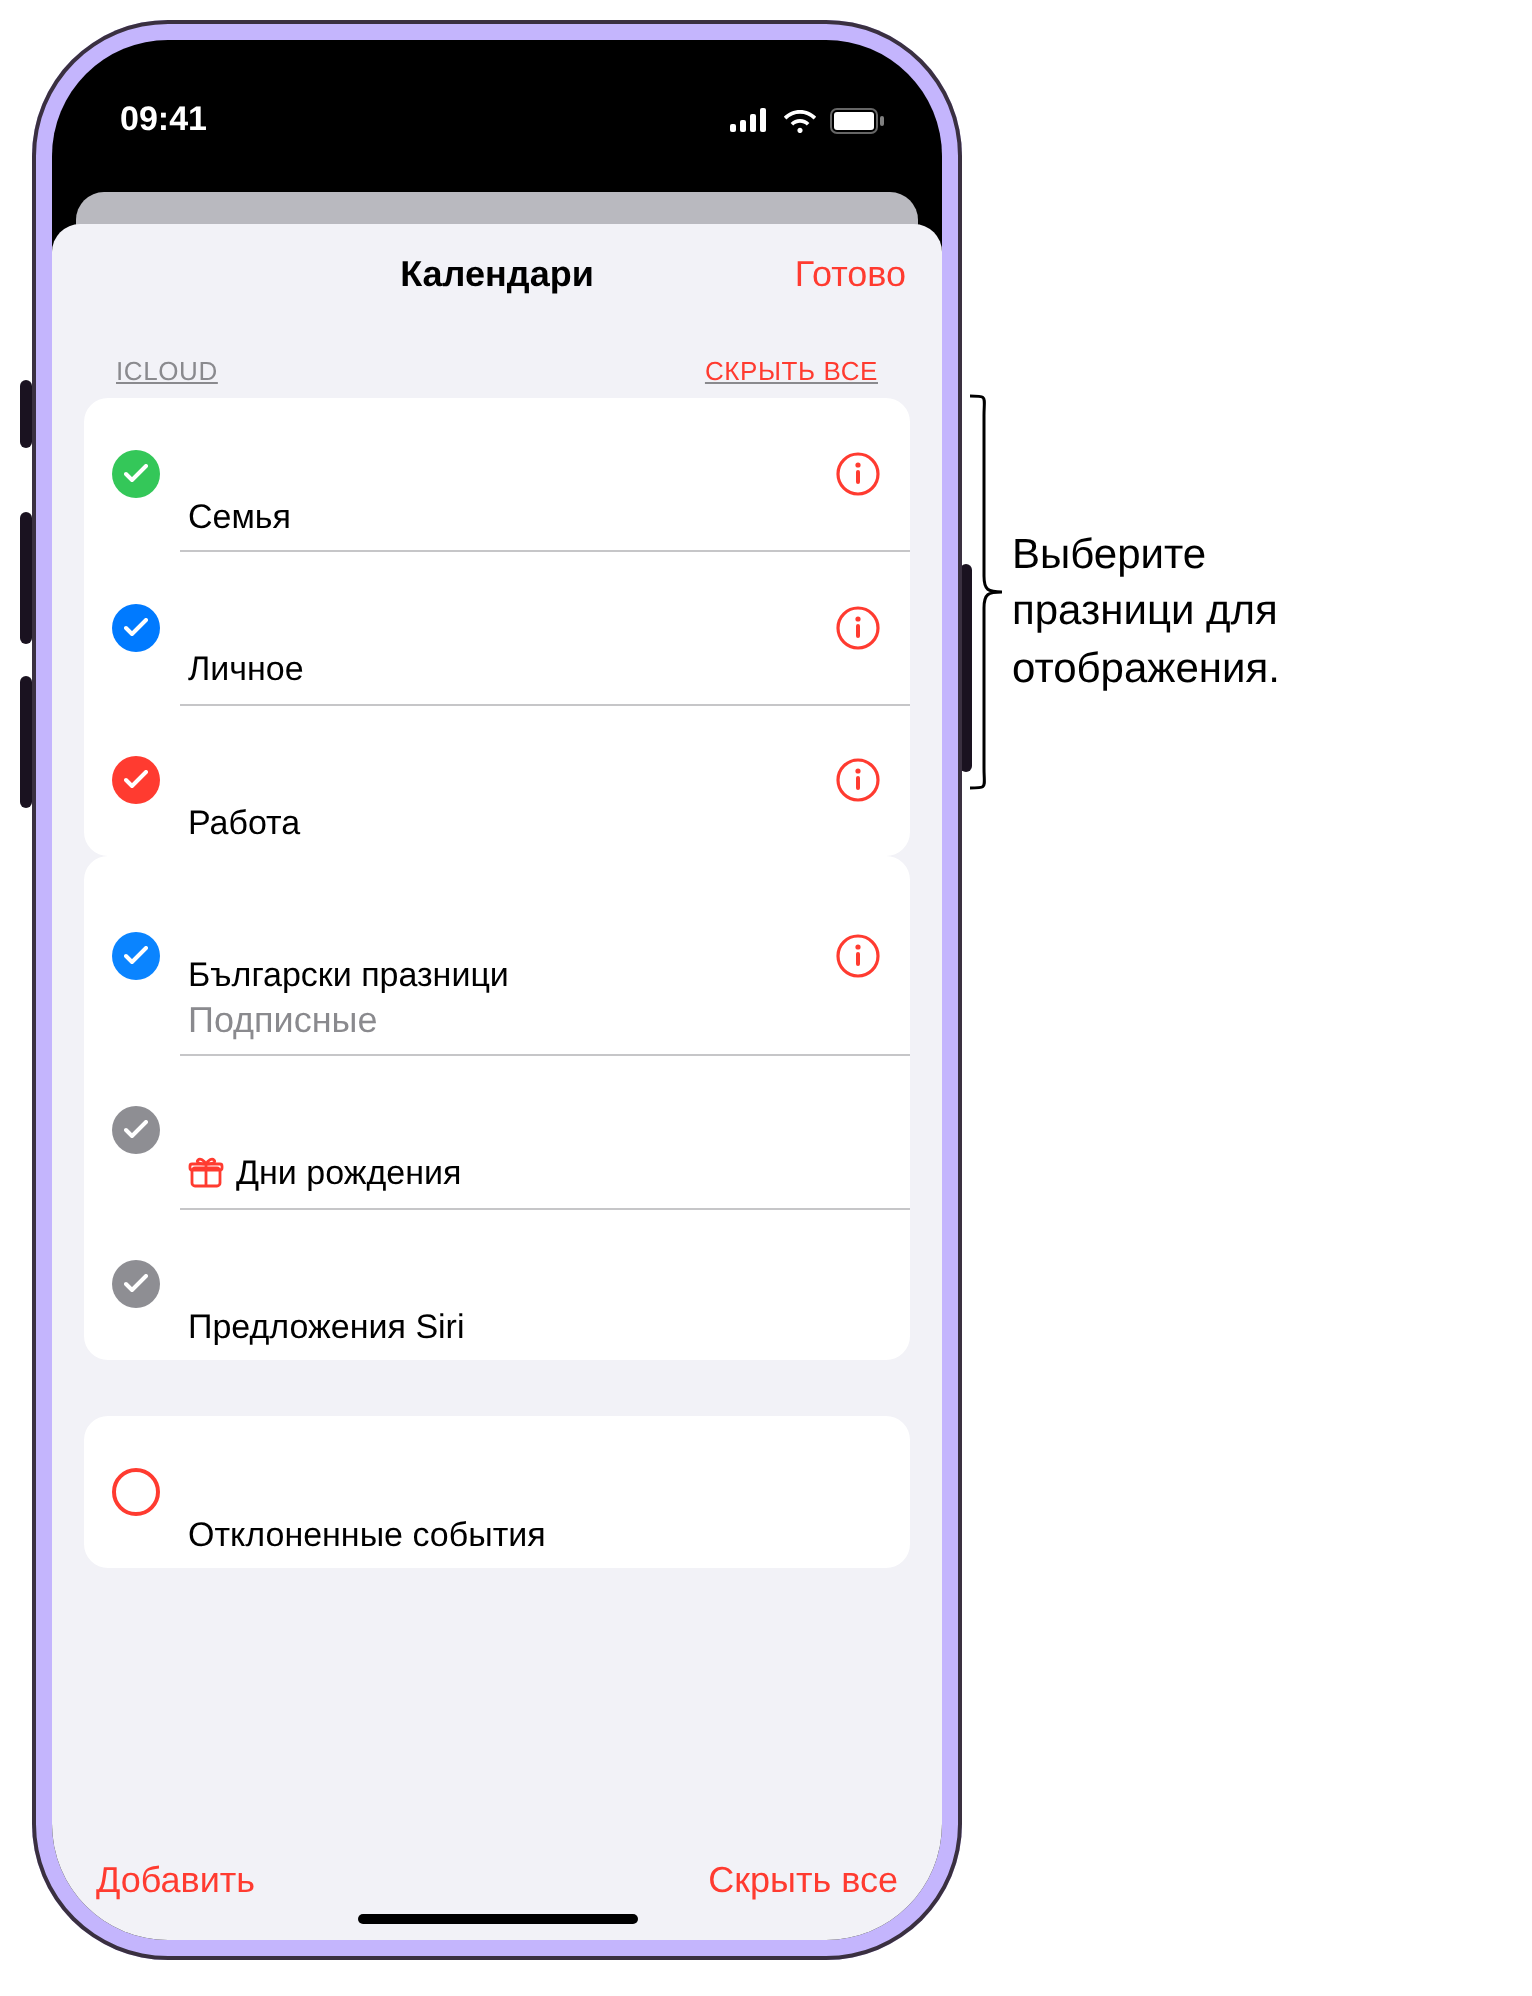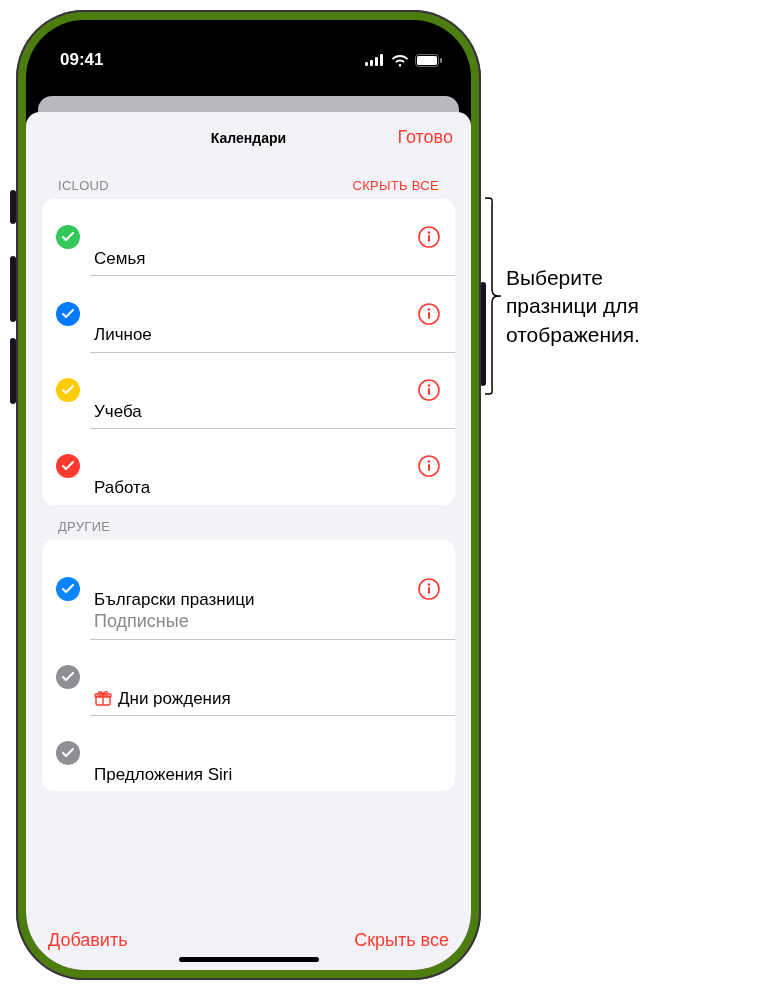--- a/index.html
+++ b/index.html
@@ -9,21 +9,21 @@
     width: 766px;
     height: 998px;
     position: relative;
   }
   .phone-frame {
     position: absolute;
     left: 16px;
     top: 10px;
     width: 465px;
     height: 970px;
-    background: #4d7c0f;
+    background: #c4b5fd;
     border-radius: 68px;
     padding: 10px;
     box-shadow: inset 0 0 0 2px #3a3040;
   }
   
   .btn-vol1, .btn-vol2, .btn-silent, .btn-power {
     position: absolute;
     background: #1a1220;
     border-radius: 3px;
   }
@@ -83,21 +83,21 @@
     flex-direction: column;
   }
   .sheet-header {
     position: relative;
     height: 52px;
     display: flex;
     align-items: center;
     justify-content: center;
     border-bottom: 0.5px solid rgba(0,0,0,0.0);
   }
-  .sheet-title { font-size: 14px; font-weight: 600; color: #000; }
+  .sheet-title { font-size: 18px; font-weight: 600; color: #000; }
   .done-btn {
     position: absolute;
     right: 18px; top: 0; bottom: 0;
     display: flex; align-items: center;
     color: #ff3b30;
     font-size: 18px;
     font-weight: 400;
   }
   .content {
     flex: 1;
@@ -105,20 +105,21 @@
     padding: 0 16px;
   }
   .section-header {
     display: flex;
     justify-content: space-between;
     padding: 14px 16px 6px 16px;
     font-size: 13px;
     letter-spacing: 0.3px;
     color: #8a8a8e;
     text-transform: uppercase;
+    text-decoration: underline;
   }
   .section-header .hide-all {
     color: #ff3b30;
     font-weight: 400;
     text-transform: uppercase;
     font-size: 13px;
   }
   .card {
     background: #fff;
     border-radius: 12px;
@@ -283,58 +284,38 @@
               </div>
             <span class="info-icon">
               <svg viewBox="0 0 24 24">
                   <circle cx="12" cy="12" r="10" fill="none" stroke="#ff3b30" stroke-width="1.6"></circle>
                   <circle cx="12" cy="7.5" r="1.3" fill="#ff3b30"></circle>
                   <rect x="11" y="10" width="2" height="7" rx="1" fill="#ff3b30"></rect>
                 </svg>
             </span>
           </div>
           <div class="row">
-            <span class="check" style="background:#ffcc00">
-              <svg viewBox="0 0 12 10">
-                  <path d="M1 5l3 3 7-7" stroke="#fff" stroke-width="2" fill="none" stroke-linecap="round" stroke-linejoin="round"></path>
-                </svg>
-            </span>
-            <div class="row-main">
-                <div class="row-label">Учеба</div>
+            <span class="check" style="background:#ff3b30">
+              <svg viewBox="0 0 12 10">
+                  <path d="M1 5l3 3 7-7" stroke="#fff" stroke-width="2" fill="none" stroke-linecap="round" stroke-linejoin="round"></path>
+                </svg>
+            </span>
+            <div class="row-main">
+                <div class="row-label">Работа</div>
               </div>
             <span class="info-icon">
               <svg viewBox="0 0 24 24">
                   <circle cx="12" cy="12" r="10" fill="none" stroke="#ff3b30" stroke-width="1.6"></circle>
                   <circle cx="12" cy="7.5" r="1.3" fill="#ff3b30"></circle>
                   <rect x="11" y="10" width="2" height="7" rx="1" fill="#ff3b30"></rect>
                 </svg>
             </span>
           </div>
-          <div class="row">
-            <span class="check" style="background:#ff3b30">
-              <svg viewBox="0 0 12 10">
-                  <path d="M1 5l3 3 7-7" stroke="#fff" stroke-width="2" fill="none" stroke-linecap="round" stroke-linejoin="round"></path>
-                </svg>
-            </span>
-            <div class="row-main">
-                <div class="row-label">Работа</div>
-              </div>
-            <span class="info-icon">
-              <svg viewBox="0 0 24 24">
-                  <circle cx="12" cy="12" r="10" fill="none" stroke="#ff3b30" stroke-width="1.6"></circle>
-                  <circle cx="12" cy="7.5" r="1.3" fill="#ff3b30"></circle>
-                  <rect x="11" y="10" width="2" height="7" rx="1" fill="#ff3b30"></rect>
-                </svg>
-            </span>
-          </div>
         </div>
 
-        <div class="section-header">
-          <span>ДРУГИЕ</span>
-        </div>
         <div class="card">
           <div class="row">
             <span class="check" style="background:#0a84ff">
               <svg viewBox="0 0 12 10">
                   <path d="M1 5l3 3 7-7" stroke="#fff" stroke-width="2" fill="none" stroke-linecap="round" stroke-linejoin="round"></path>
                 </svg>
             </span>
             <div class="row-main">
               <div class="row-label">Български празници</div>
               <div class="row-sub">Подписные</div>
@@ -372,20 +353,28 @@
               <svg viewBox="0 0 12 10">
                   <path d="M1 5l3 3 7-7" stroke="#fff" stroke-width="2" fill="none" stroke-linecap="round" stroke-linejoin="round"></path>
                 </svg>
             </span>
             <div class="row-main">
                 <div class="row-label">Предложения Siri</div>
               </div>
           </div>
         </div>
 
+        <div class="card" style="margin-top:28px">
+          <div class="row">
+            <span class="check empty"></span>
+            <div class="row-main">
+                <div class="row-label">Отклоненные события</div>
+              </div>
+          </div>
+        </div>
 
       </div>
 
       <div class="toolbar">
         <span>Добавить</span>
         <span>Скрыть все</span>
       </div>
 
       <div class="home-indicator"></div>
     </div>

